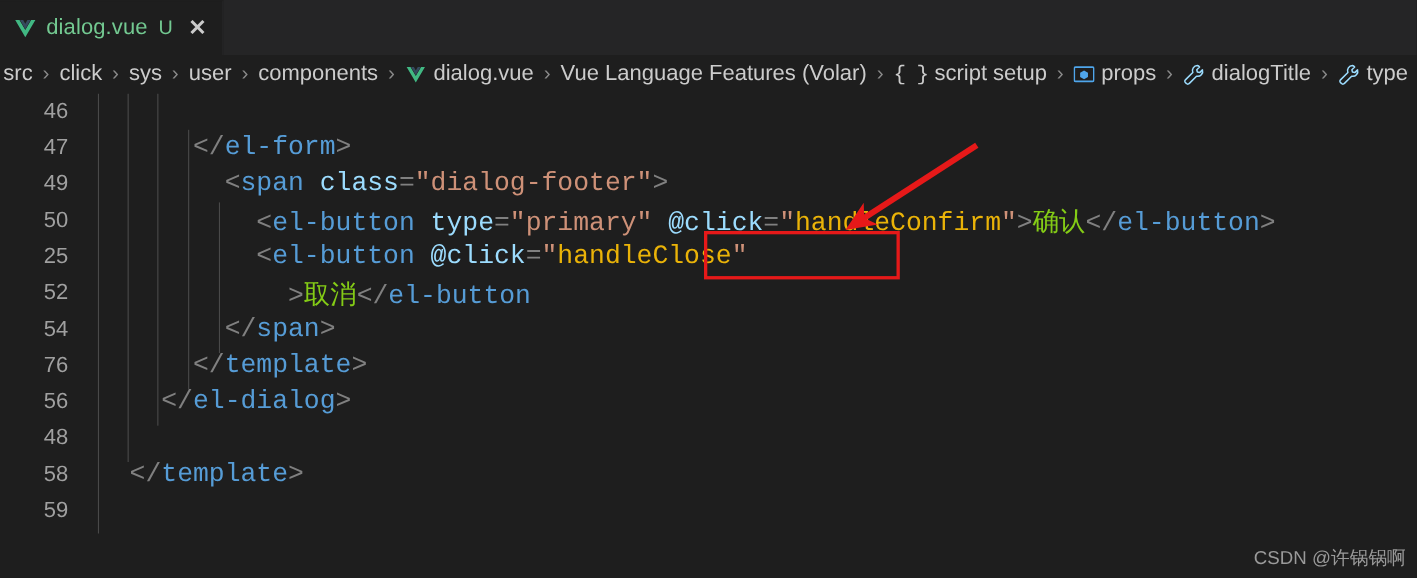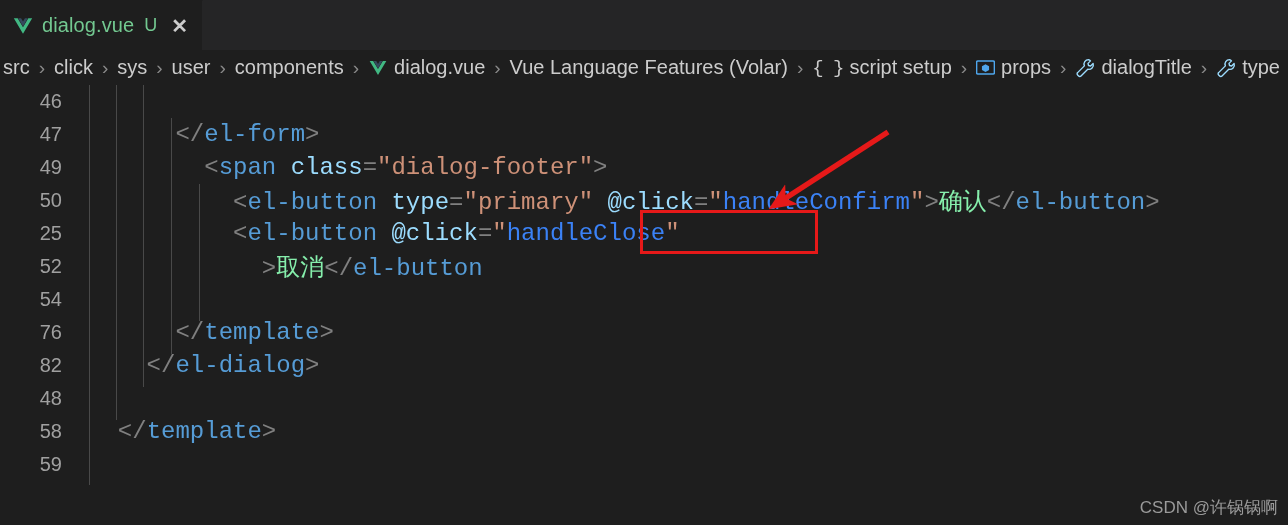--- a/index.html
+++ b/index.html
@@ -119,22 +119,22 @@
     padding-left: 27px;
     white-space: pre;
     color: #d4d4d4;
     letter-spacing: 0px;
   }
   
   .t-punct   { color: #808080; }
   .t-tag     { color: #569cd6; }
   .t-attr    { color: #9cdcfe; }
   .t-str     { color: #ce9178; }
-  .t-text    { color: #86efac; }
-  .t-expr    { color: #3b82f6; }
+  .t-text    { color: #84cc16; }
+  .t-expr    { color: #eab308; }
 
   
   .guide {
     position: absolute;
     width: 1px;
     background: #494949;
     top: 0;
   }
 
   
@@ -278,27 +278,28 @@
       <div class="code-line">
         <span class="lineno">25</span>
         <span class="linetext"><span class="t-text">          </span><span class="t-punct">&lt;</span><span class="t-tag">el-button</span><span class="t-text"> </span><span class="t-attr">@click</span><span class="t-punct">=</span><span class="t-str">"</span><span class="t-expr">handleClose</span><span class="t-str">"</span></span>
       </div>
       <div class="code-line">
         <span class="lineno">52</span>
         <span class="linetext"><span class="t-text">            </span><span class="t-punct">&gt;</span><span class="t-text">取消</span><span class="t-punct">&lt;/</span><span class="t-tag">el-button</span></span>
       </div>
       <div class="code-line">
         <span class="lineno">54</span>
+        <span class="linetext"><span class="t-text">        </span><span class="t-punct">&lt;/</span><span class="t-tag">span</span><span class="t-punct">&gt;</span></span>
       </div>
       <div class="code-line">
         <span class="lineno">76</span>
         <span class="linetext"><span class="t-text">      </span><span class="t-punct">&lt;/</span><span class="t-tag">template</span><span class="t-punct">&gt;</span></span>
       </div>
       <div class="code-line">
-        <span class="lineno">82</span>
+        <span class="lineno">56</span>
         <span class="linetext"><span class="t-text">    </span><span class="t-punct">&lt;/</span><span class="t-tag">el-dialog</span><span class="t-punct">&gt;</span></span>
       </div>
       <div class="code-line">
         <span class="lineno">48</span>
         <span class="linetext"></span>
       </div>
       <div class="code-line">
         <span class="lineno">58</span>
         <span class="linetext"><span class="t-text">  </span><span class="t-punct">&lt;/</span><span class="t-tag">template</span><span class="t-punct">&gt;</span></span>
       </div>

